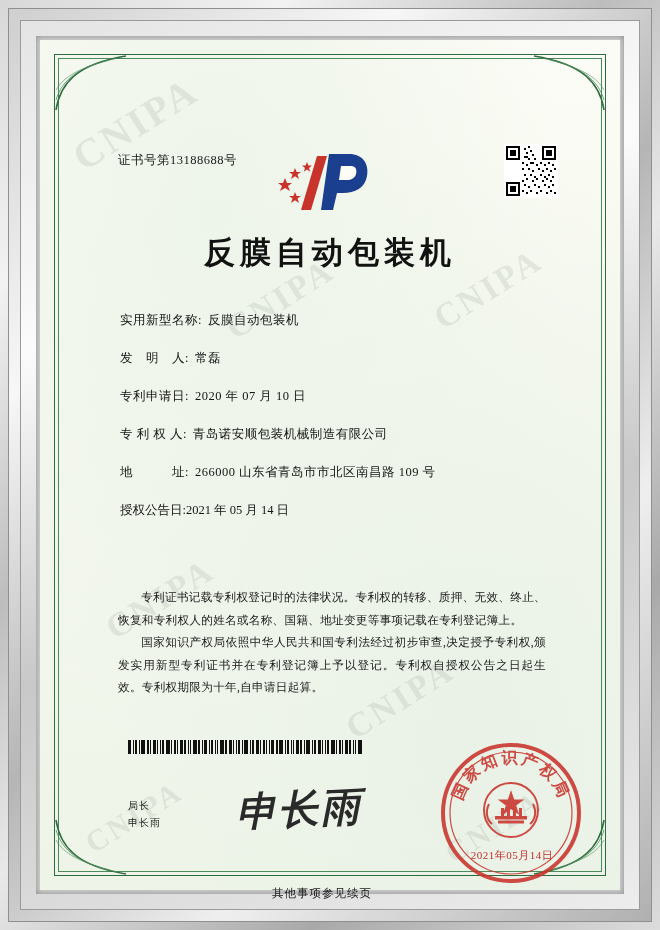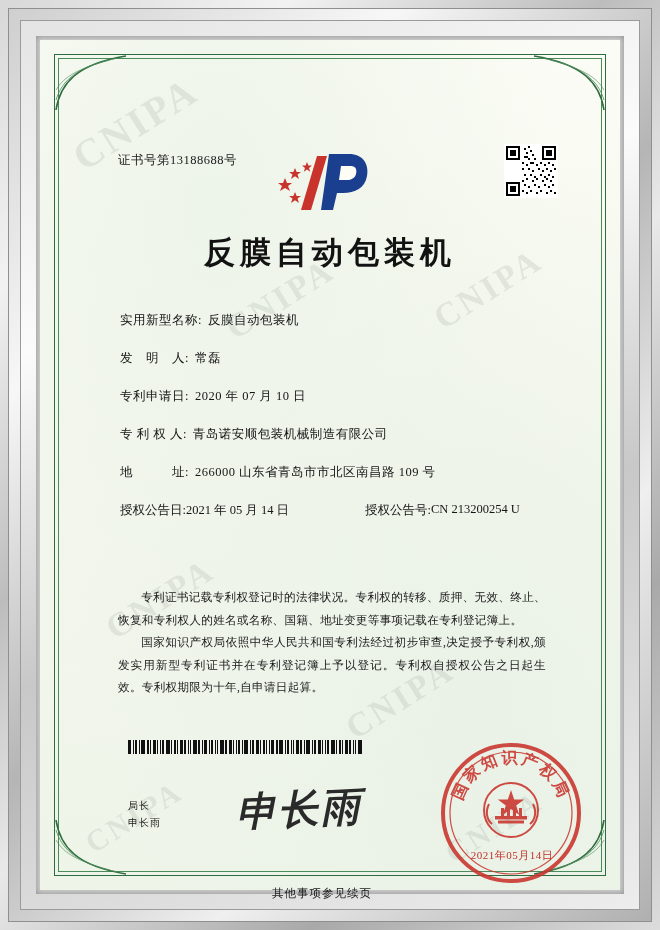--- a/index.html
+++ b/index.html
@@ -168,20 +168,21 @@
     letter-spacing: 0.5px;
   }
   .row .val {
     margin-left: 6px;
     letter-spacing: 0.5px;
   }
 
   .row-split {
     display: flex;
     margin-bottom: 26px;
+    gap: 11px;
   }
   .row-split .left { width: 245px; display: flex; }
   .row-split .right { display: flex; }
 
   
   .para {
     position: absolute;
     left: 78px;
     top: 547px;
     width: 428px;
@@ -437,24 +438,20 @@
       </div>
       <div class="row">
         <span class="lbl">地　　　址:</span>
         <span class="val">266000  山东省青岛市市北区南昌路 109 号</span>
       </div>
       <div class="row-split">
         <div class="left">
           <span class="lbl">授权公告日:</span>
           <span class="val">2021 年 05 月 14 日</span>
         </div>
-        <div class="right">
-          <span class="lbl">授权公告号:</span>
-          <span class="val">CN 213200254 U</span>
-        </div>
       </div>
     </div>
 
     <div class="para">
       <p>专利证书记载专利权登记时的法律状况。专利权的转移、质押、无效、终止、恢复和专利权人的姓名或名称、国籍、地址变更等事项记载在专利登记簿上。</p>
       <p>国家知识产权局依照中华人民共和国专利法经过初步审查,决定授予专利权,颁发实用新型专利证书并在专利登记簿上予以登记。专利权自授权公告之日起生效。专利权期限为十年,自申请日起算。</p>
     </div>
 
     <div class="barcode" id="barcode">
         <i style="width: 3px;"></i>

